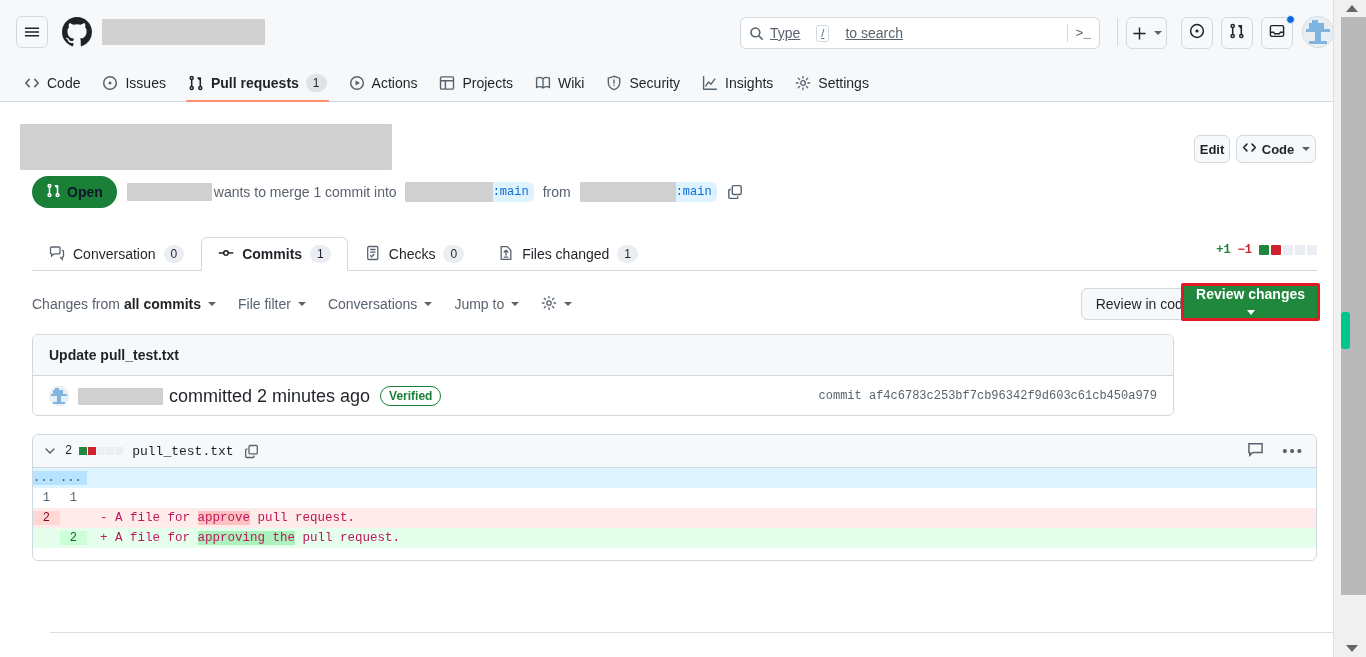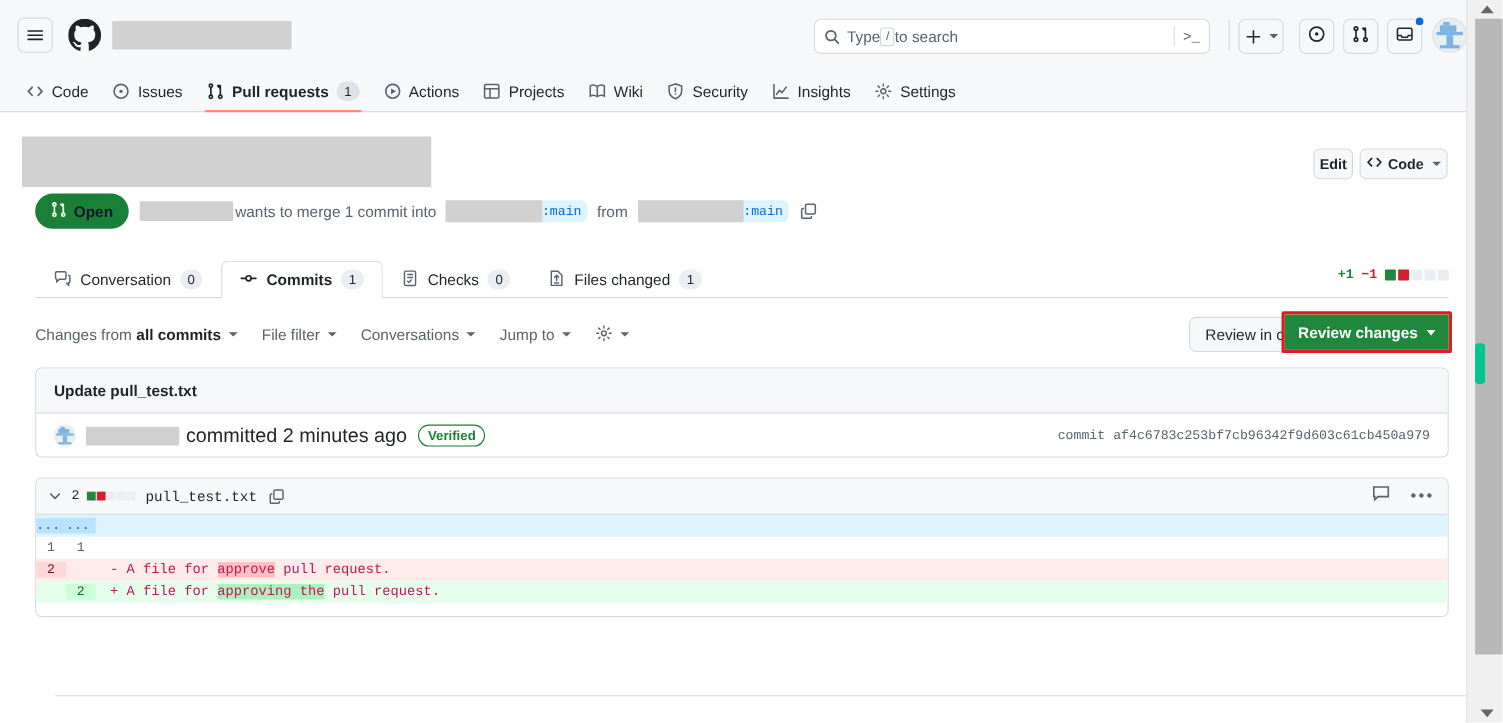--- a/index.html
+++ b/index.html
@@ -28,21 +28,21 @@
   .redact { background: #d0d0d0; border-radius: 1px; display: inline-block; vertical-align: middle; }
   .owner-redact { width: 163px; height: 26px; margin-left: 10px; }
 
   .search-box {
     position: absolute; left: 740px; top: 17px;
     width: 360px; height: 32px;
     border: 1px solid #d1d9e0; border-radius: 6px; background: #ffffff;
     display: flex; align-items: center; padding: 0 8px;
   }
   .search-icon { color: #59636e; display:flex; margin-right: 6px; }
-  .search-ph { font-size: 14px; color: #59636e; display:flex; align-items:center; gap:0; flex:1;}
+  .search-ph { font-size: 14px; color: #59636e; display:flex; align-items:center; gap:16px; flex:1;text-decoration:underline;}
   .slash-key {
     border: 1px solid #d1d9e0; border-radius: 3px; font-size: 11px;
     padding: 0px 4px; color: #59636e; line-height: 15px; background: #fff;
   }
   .cmd-div { width:1px; height:18px; background:#d1d9e0; margin:0 7px; }
   .term-icon { color:#59636e; font-size: 13px; font-family:"Liberation Mono", monospace; }
 
   .hdr-sep { position:absolute; left:1117px; top:18px; width:1px; height:28px; background:#d1d9e0; }
 
   .hdr-btn {
@@ -154,32 +154,32 @@
   .rev-codespace {
     position:absolute; right:74px; top:0; height:32px; padding:0 14px;
     border:1px solid #d1d9e0; border-radius:6px; background:#f6f8fa;
     font-size:14px; color:#1f2328; display:flex; align-items:center;
   }
   .rev-changes-wrap { position:absolute; right:-3px; top:-5px; }
   .rev-hilite { border:3px solid #e01b24; border-radius:2px; padding:0; }
   .rev-changes {
     height:32px; padding:0 12px; background:#1f883d; color:#fff;
     font-size:14px; font-weight:600; border-radius:0;
-    display:flex; align-items:center; gap:8px;
+    display:flex; align-items:center; gap:8px;flex-direction:column;
   }
   .rev-bg {
     position:absolute; left:-4px; top:0px; width:125px; height:32px;
     background:#1f883d; border-radius:6px; z-index:-1;
   }
   .caret-w { width:0; height:0; border-left:4px solid transparent; border-right:4px solid transparent;
              border-top:5px solid #fff; }
 
   
   .commit-card {
-    position:absolute; left:32px; top:334px; width:1285px; height:82px;
+    position:absolute; left:32px; top:334px; width:1142px; height:82px;
     border:1px solid #d1d9e0; border-radius:6px; background:#fff; overflow:hidden;
   }
   .commit-head {
     height:41px; background:#f6f8fa; display:flex; align-items:center;
     padding:0 16px; font-size:14px; font-weight:600; color:#1f2328;
     border-bottom:1px solid #d1d9e0;
   }
   .commit-body { height:40px; display:flex; align-items:center; padding:0 16px; position:relative; }
   .mini-avatar { width:20px; height:20px; border-radius:50%; overflow:hidden; background:#e8eef4; flex:none; }
   .committer-redact { width:85px; height:17px; margin:0 6px 0 9px; }

